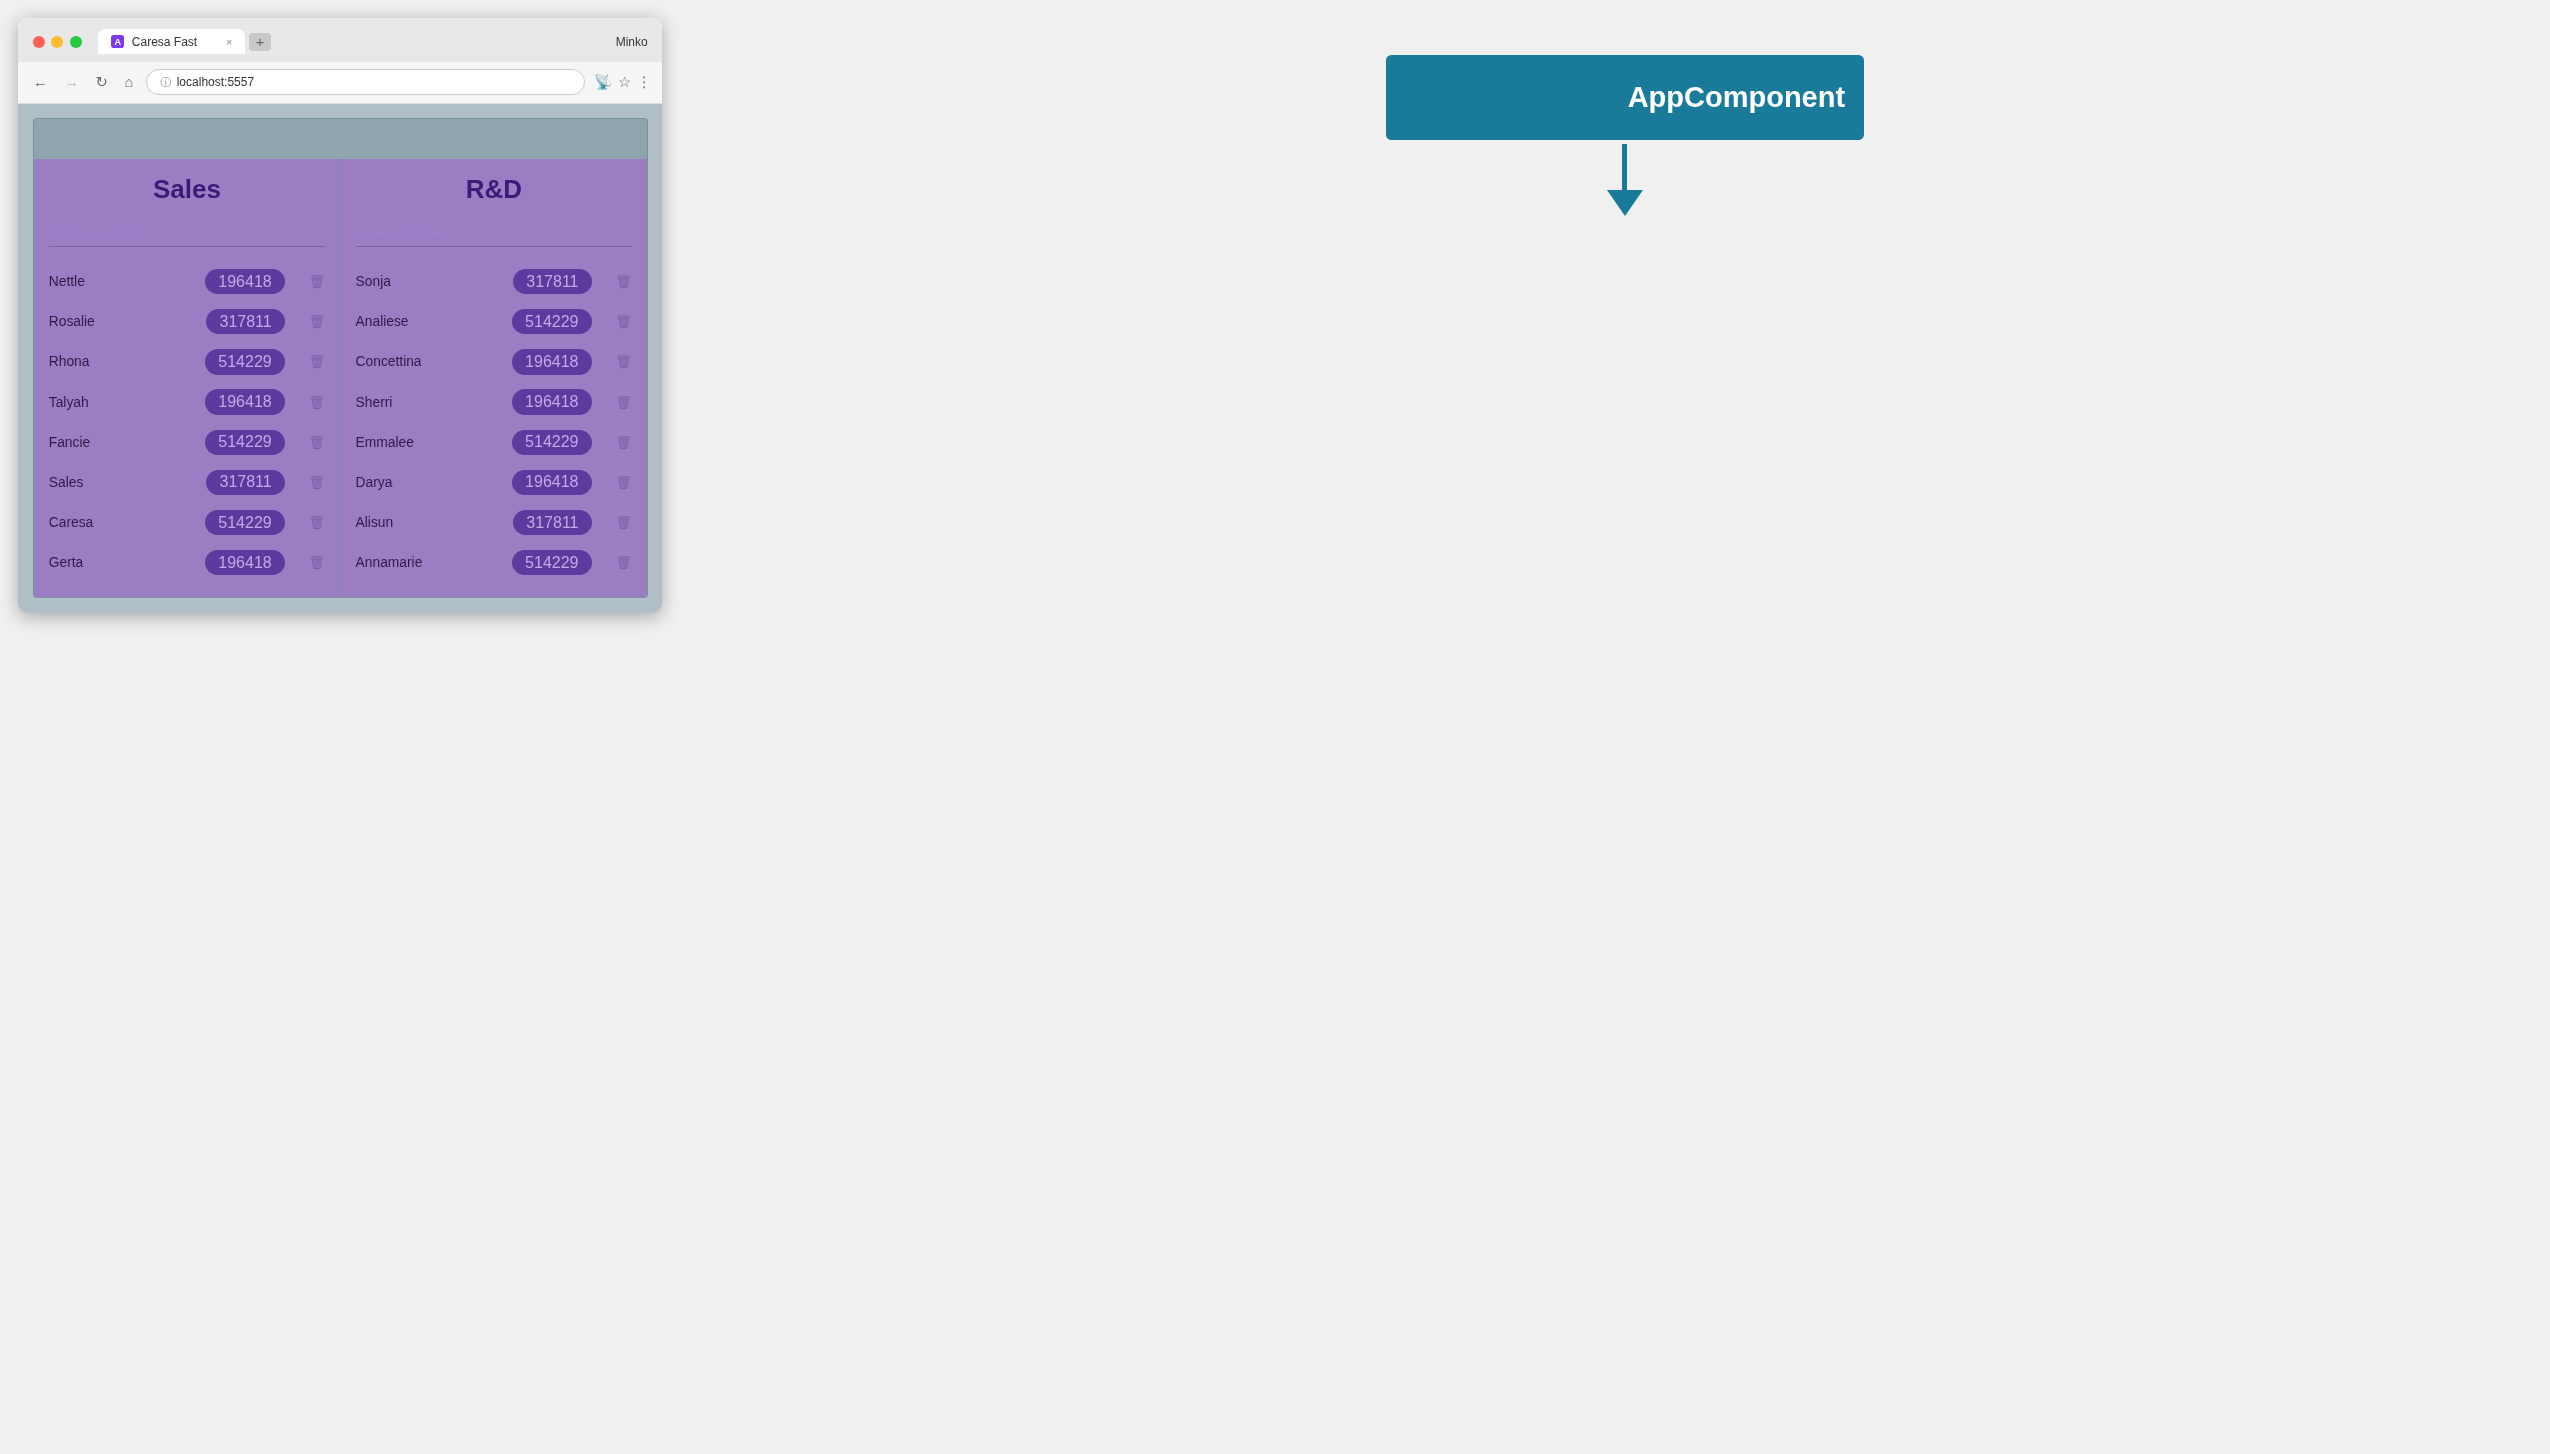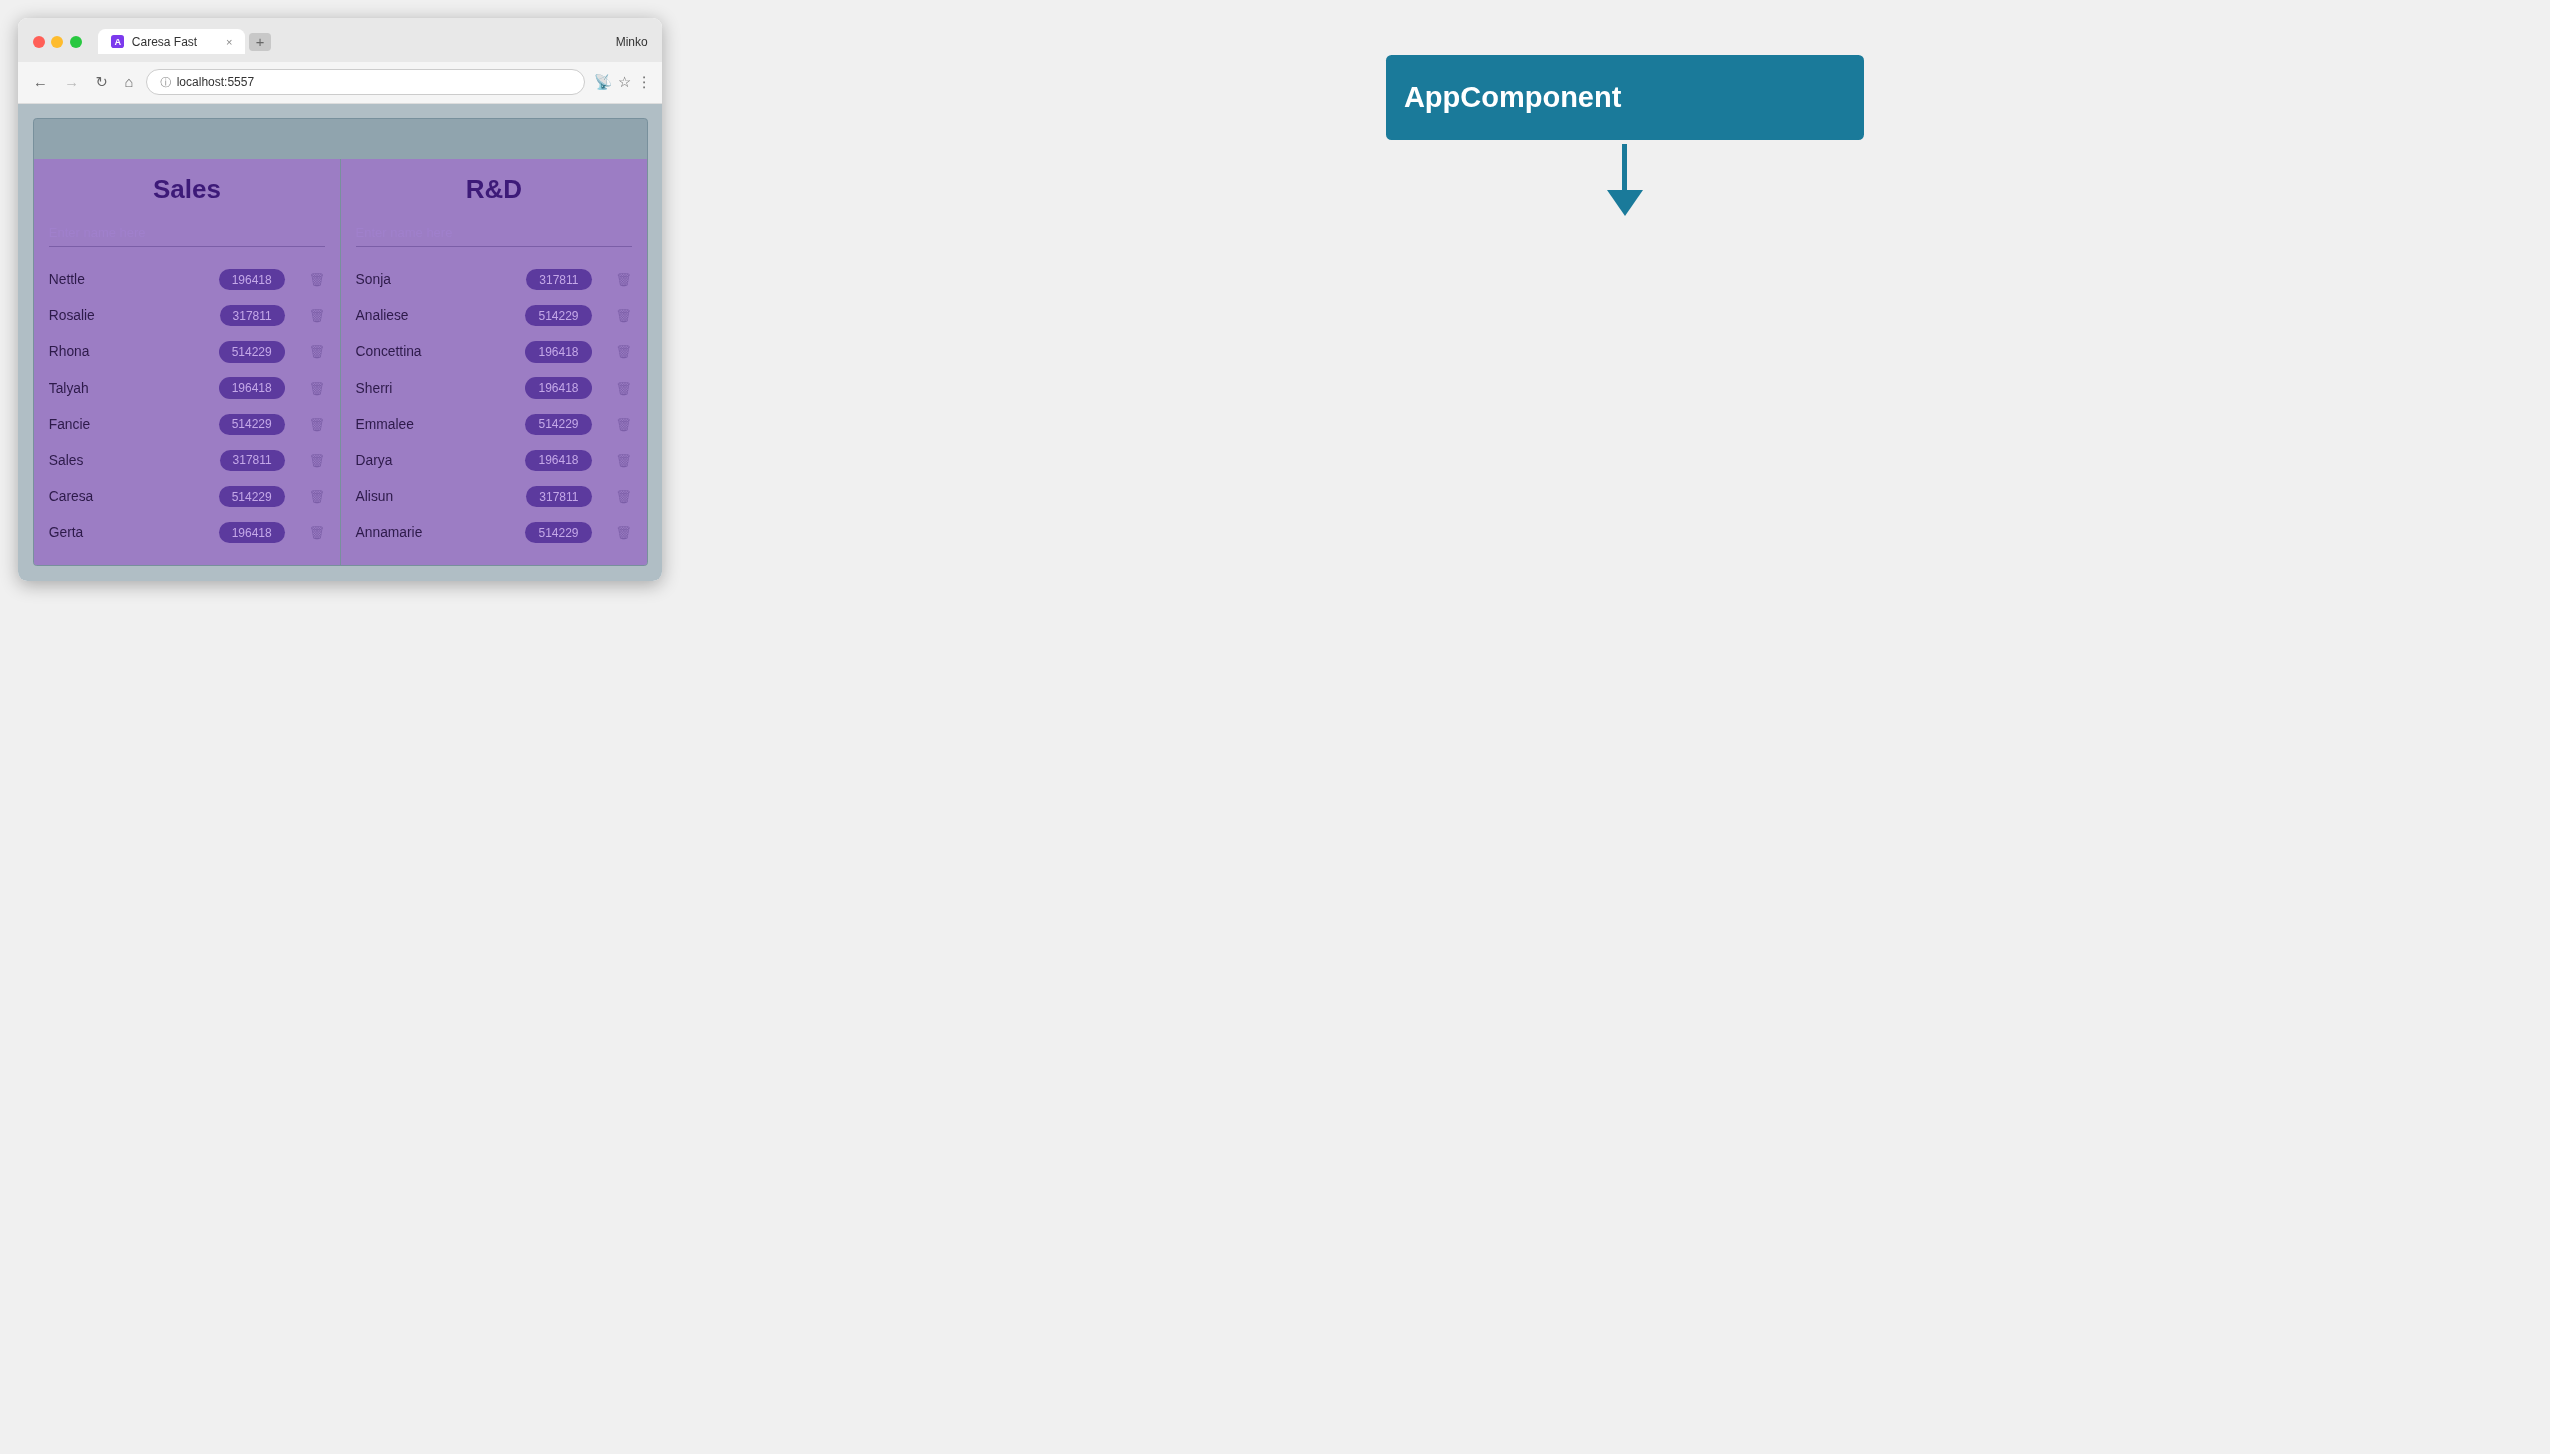--- a/index.html
+++ b/index.html
@@ -208,21 +208,21 @@
       flex: 1;
       font-size: 13.8px;
       color: #2d1a4a;
     }
 
     .employee-badge {
       background: #5c3a9e;
       color: #c4a8e8;
       border-radius: 18.4px;
       padding: 3.7px 13px;
-      font-size: 12px;
+      font-size: 16px;
       min-width: 64px;
       text-align: center;
     }
 
     .delete-icon {
       color: #7b5ea7;
       font-size: 13px;
       cursor: pointer;
     }
 
@@ -234,21 +234,21 @@
       align-items: center;
       justify-content: center;
       padding: 37px 18.4px;
       gap: 0;
     }
 
     .diagram-box {
       width: 478px;
       border-radius: 5.5px;
       padding: 26px 18.4px;
-      text-align: left;
+      text-align: right;
     }
 
     .diagram-box-app {
       background: #1a7a9a;
     }
 
     .diagram-box-employees {
       background: #9c27b0;
     }
 

